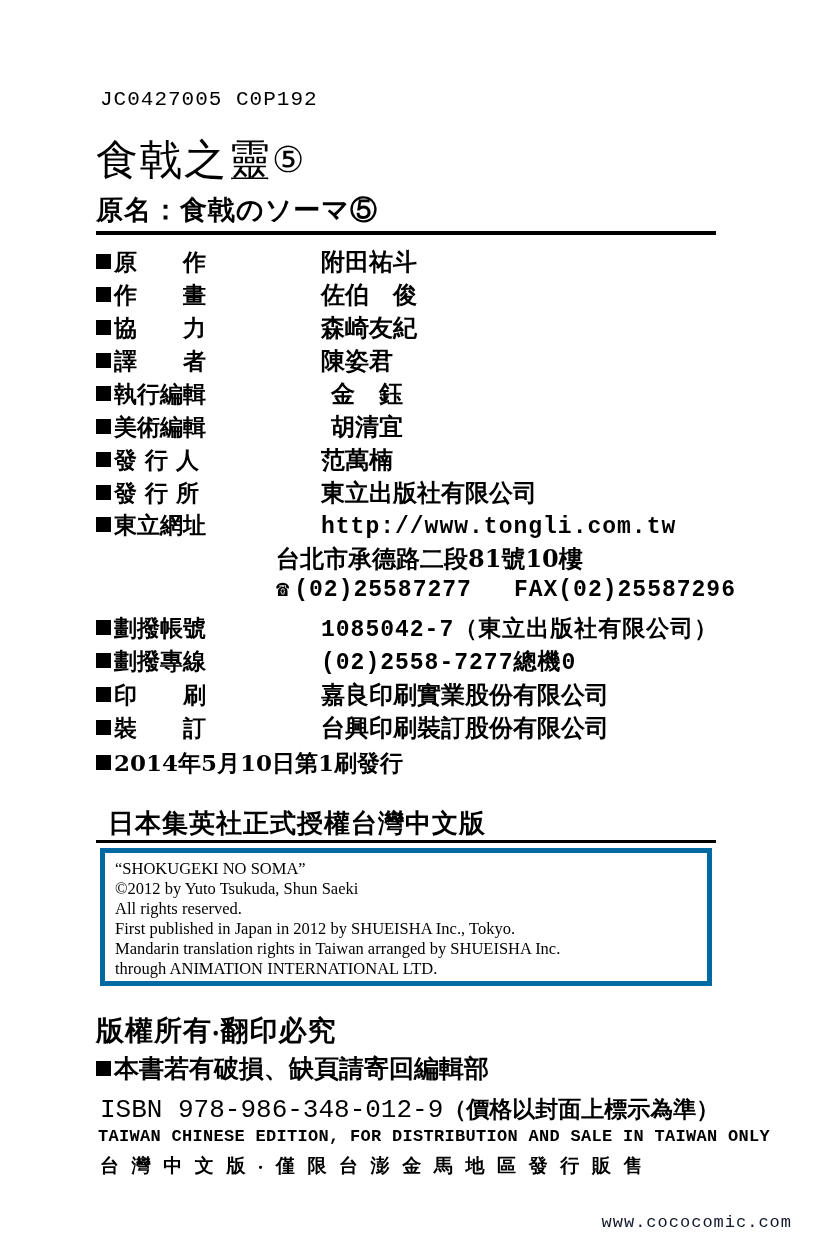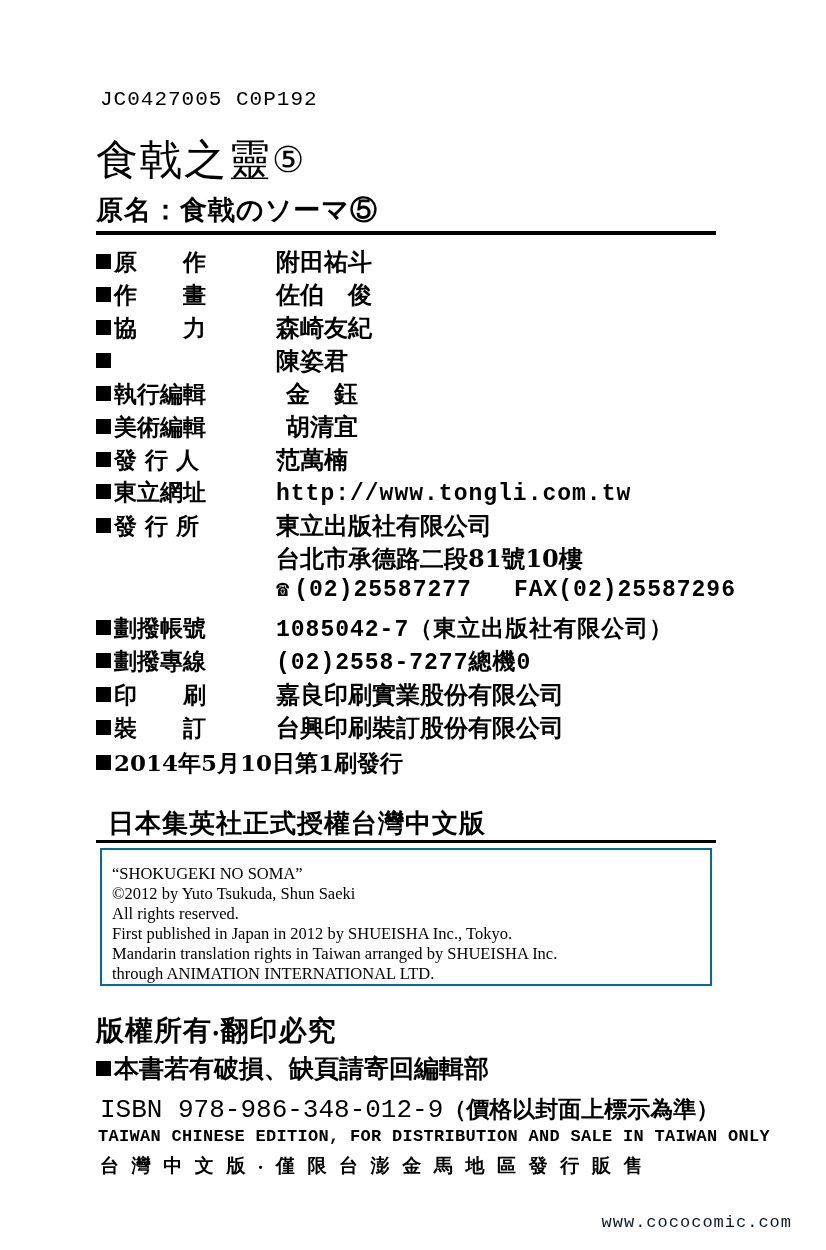--- a/index.html
+++ b/index.html
@@ -67,20 +67,21 @@
   .credits {
     position: absolute;
     left: 96px;
     top: 246px;
     width: 660px;
   }
   .credit-row {
     display: flex;
     align-items: baseline;
     height: 33px;
+    gap: 45px;
   }
   .credit-label {
     font-family: "DejaVu Serif", serif;
     font-size: 23px;
     font-weight: bold;
     width: 180px;
     white-space: nowrap;
     display: flex;
     align-items: baseline;
   }
@@ -162,23 +163,23 @@
     height: 3px;
     background: #000;
   }
 
   .copyright-box {
     position: absolute;
     left: 100px;
     top: 848px;
     width: 612px;
     height: 138px;
-    border: 2px solid #0369a1;
+    border: 5px solid #0369a1;
     box-sizing: border-box;
-    padding: 14px 10px 0 10px;
+    padding: 6px 10px 0 10px;
   }
   .copyright-box div {
     font-family: "Liberation Serif", serif;
     font-size: 16.5px;
     line-height: 20px;
     white-space: nowrap;
   }
 
   .rights-line {
     position: absolute;
@@ -277,20 +278,21 @@
       <div class="credit-label">
           <span class="sq"></span>
           <span class="lbl-text">協　　力</span>
         </div>
       <div class="credit-value">森崎友紀</div>
     </div>
 
     <div class="credit-row">
       <div class="credit-label">
           <span class="sq"></span>
+          <span class="lbl-text">譯　　者</span>
         </div>
       <div class="credit-value">陳姿君</div>
     </div>
 
     <div class="credit-row">
       <div class="credit-label">
           <span class="sq"></span>
           <span class="lbl-text tight">執行編輯</span>
         </div>
       <div class="credit-value indent-val">金　鈺</div>
@@ -308,31 +310,31 @@
       <div class="credit-label">
           <span class="sq"></span>
           <span class="lbl-text tight">發 行 人</span>
         </div>
       <div class="credit-value">范萬楠</div>
     </div>
 
     <div class="credit-row">
       <div class="credit-label">
           <span class="sq"></span>
+          <span class="lbl-text tight">發 行 所</span>
+        </div>
+      <div class="credit-value">東立出版社有限公司</div>
+    </div>
+
+    <div class="credit-row">
+      <div class="credit-label">
+          <span class="sq"></span>
           <span class="lbl-text tight">東立網址</span>
         </div>
       <div class="credit-value mono">http://www.tongli.com.tw</div>
-    </div>
-
-    <div class="credit-row">
-      <div class="credit-label">
-          <span class="sq"></span>
-          <span class="lbl-text tight">發 行 所</span>
-        </div>
-      <div class="credit-value">東立出版社有限公司</div>
     </div>
 
     <div class="addr-row">
       <div class="addr-pad"></div>
       <div class="credit-value">台北市承德路二段81號10樓</div>
     </div>
 
     <div class="phone-row">
       <div class="addr-pad"></div>
       <div class="credit-value mono">

